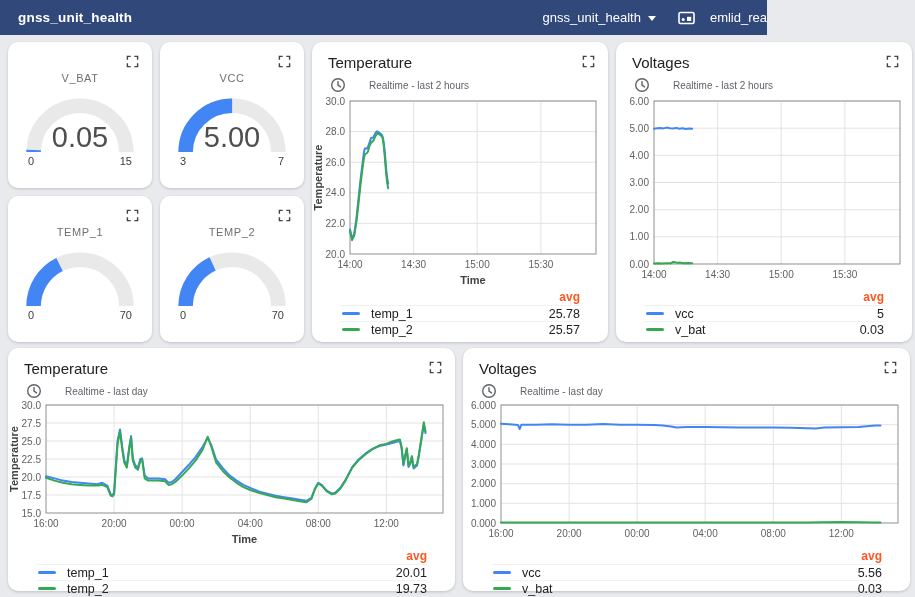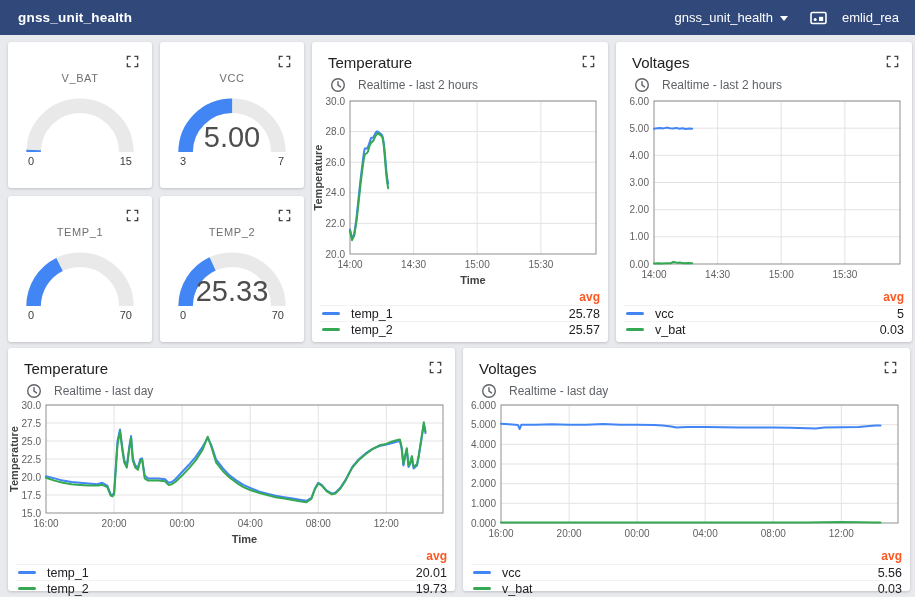--- a/index.html
+++ b/index.html
@@ -3,56 +3,56 @@
 <meta charset="utf-8">
 <style>
   html,body{margin:0;padding:0;}
   body{
     width:915px;height:597px;position:relative;overflow:hidden;
     background:#e8eaed;font-family:"Liberation Sans",sans-serif;
     -webkit-font-smoothing:antialiased;
   }
   
   .header{
-    position:absolute;left:0;top:0;width:915px;height:35px;
+    position:absolute;left:0;top:0;width:767px;height:35px;
     background:#31487b;display:flex;align-items:center;
-    padding:0 16px 0 18px;box-sizing:border-box;color:#fff;text-align:right;
+    padding:0 0 0 18px;box-sizing:border-box;color:#fff;text-align:right;
   }
   .h-title{font-size:13.5px;font-weight:700;letter-spacing:.2px;}
   .h-right{margin-left:auto;display:flex;align-items:center;gap:22px;font-size:13px;}
   .h-select{display:flex;align-items:center;gap:7px;cursor:pointer;}
   .caret{width:0;height:0;border-left:4px solid transparent;border-right:4px solid transparent;border-top:5px solid #fff;display:inline-block;margin-top:1px;}
   .h-device{display:flex;align-items:center;gap:14px;cursor:pointer;white-space:nowrap;}
   
-  .card{position:absolute;background:#fff;border-radius:3px;box-shadow:0 1px 3px rgba(0,0,0,.18);}
+  .card{position:absolute;background:#fff;border-radius:10px;box-shadow:0 1px 3px rgba(0,0,0,.18);}
   #g0{left:8px;top:42px;width:144px;height:146px;}
   #g1{left:160px;top:42px;width:144px;height:146px;}
   #g2{left:8px;top:196px;width:144px;height:146px;}
   #g3{left:160px;top:196px;width:144px;height:146px;}
   #c0{left:312px;top:42px;width:296px;height:300px;}
   #c1{left:616px;top:42px;width:296px;height:300px;}
   #c2{left:8px;top:348px;width:447px;height:243px;}
   #c3{left:463px;top:348px;width:447px;height:243px;}
   .expand{position:absolute;right:13px;top:13px;width:13px;height:13px;cursor:pointer;}
   
   .g-label{position:absolute;left:0;right:0;top:30px;text-align:center;font-size:11px;color:#6f6f6f;letter-spacing:.6px;}
   .g-arc{position:absolute;left:14px;top:54px;width:116px;height:58px;}
   .g-bg{fill:none;stroke:#e9e9e9;stroke-width:15;}
   .g-fill{fill:none;stroke-width:15;}
   .g-value{position:absolute;left:0;right:0;top:80px;text-align:center;font-size:29px;font-weight:500;color:#4e4e4e;line-height:30px;}
   .g-minmax{position:absolute;left:20px;right:20px;top:113px;display:flex;justify-content:space-between;font-size:11px;color:#3c3c3c;}
   
   .c-title{margin:11px 16px 0;font-size:15px;font-weight:500;color:#212121;line-height:19px;}
-  .c-sub{margin:5px 16px 0 18px;display:flex;align-items:center;gap:12px;font-size:12px;color:#5f6368;height:16px;}
+  .c-sub{margin:5px 16px 0 18px;display:flex;align-items:center;gap:23px;font-size:10px;color:#5f6368;height:16px;}
   .clock{width:16px;height:16px;color:#5f6368;flex:0 0 16px;}
   .chart-svg{line-height:0;}
   svg text{font-family:"Liberation Sans",sans-serif;}
   .tick{font-size:10px;fill:#616161;}
   .axis{font-size:11px;font-weight:700;fill:#424242;}
-  .chart-legend{padding:0 8px;}
+  .chart-legend{padding:0 28px;}
   .lg-head{text-align:right;color:#ff5722;font-size:12px;font-weight:700;height:15px;line-height:15px;}
   .lg-row{display:flex;align-items:center;height:15px;font-size:12.5px;color:#202124;border-top:1px solid #f2f2f2;cursor:pointer;}
   .lg-swatch{width:18px;height:3px;border-radius:2px;margin:0 11px 0 2px;flex:0 0 18px;}
   .lg-name{flex:1;}
   .lg-val{text-align:center;}
 </style>
 </head>
 <body>
 
 <div class="header">
@@ -75,20 +75,21 @@
 
 <div class="card" id="g0">
   <svg class="expand" viewBox="0 0 14 14">
       <path d="M1.5 5V1.5H5 M9 1.5h3.5V5 M12.5 9v3.5H9 M5 12.5H1.5V9" fill="none" stroke="#424242" stroke-width="1.5"></path>
     </svg>
   <div class="g-label">V_BAT</div>
   <svg class="g-arc" viewBox="0 0 120 60">
     <path class="g-bg" d="M12 58 A48 48 0 0 1 108 58"></path>
     <path class="g-fill" d="M12 58 A48 48 0 0 1 108 58" stroke="#4285f4" stroke-dasharray="2.20 301.6"></path>
   </svg>
+  <div class="g-value">0.05</div>
   <div class="g-minmax">
     <span>0</span>
     <span>15</span>
   </div>
 </div>
 
 <div class="card" id="g1">
   <svg class="expand" viewBox="0 0 14 14">
       <path d="M1.5 5V1.5H5 M9 1.5h3.5V5 M12.5 9v3.5H9 M5 12.5H1.5V9" fill="none" stroke="#424242" stroke-width="1.5"></path>
     </svg>
@@ -121,21 +122,20 @@
 
 <div class="card" id="g3">
   <svg class="expand" viewBox="0 0 14 14">
       <path d="M1.5 5V1.5H5 M9 1.5h3.5V5 M12.5 9v3.5H9 M5 12.5H1.5V9" fill="none" stroke="#424242" stroke-width="1.5"></path>
     </svg>
   <div class="g-label">TEMP_2</div>
   <svg class="g-arc" viewBox="0 0 120 60">
     <path class="g-bg" d="M12 58 A48 48 0 0 1 108 58"></path>
     <path class="g-fill" d="M12 58 A48 48 0 0 1 108 58" stroke="#4285f4" stroke-dasharray="54.57 301.6"></path>
   </svg>
-  <div class="g-value">25.33</div>
   <div class="g-minmax">
     <span>0</span>
     <span>70</span>
   </div>
 </div>
 
 <div class="card" id="c0">
   <svg class="expand" viewBox="0 0 14 14">
       <path d="M1.5 5V1.5H5 M9 1.5h3.5V5 M12.5 9v3.5H9 M5 12.5H1.5V9" fill="none" stroke="#424242" stroke-width="1.5"></path>
     </svg>

